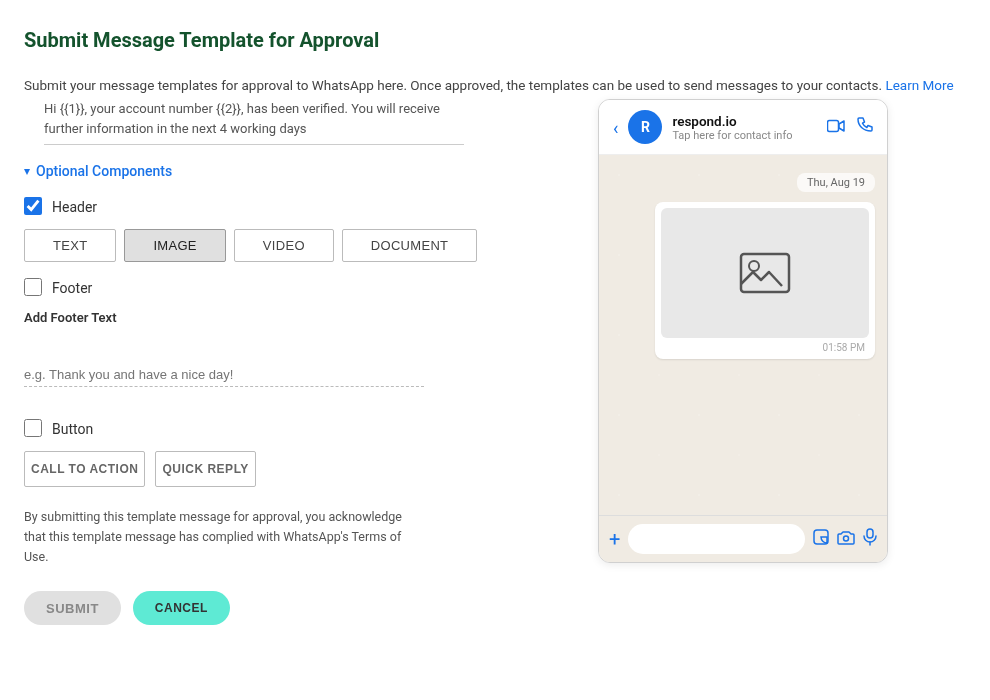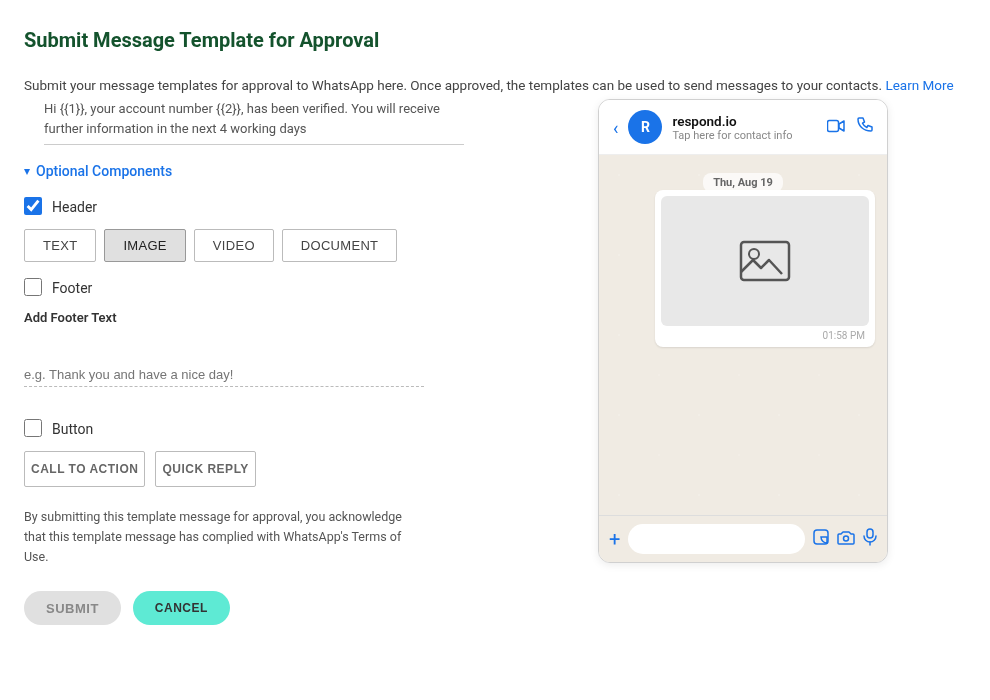--- a/index.html
+++ b/index.html
@@ -70,21 +70,21 @@
     .checkbox-label {
       font-size: 14px;
       color: #333;
     }
     .button-group {
       display: flex;
       gap: 8px;
       margin-bottom: 16px;
     }
     .tab-btn {
-      padding: 8px 18px;
+      padding: 8px 28px;
       border: 1px solid #bbb;
       background: #fff;
       font-size: 13px;
       font-weight: 500;
       color: #444;
       cursor: pointer;
       border-radius: 2px;
       letter-spacing: 0.3px;
     }
     .tab-btn.active {
@@ -233,22 +233,22 @@
       background: #f0ebe3;
       min-height: 360px;
       padding: 16px 12px;
       position: relative;
       background-image: 
         radial-gradient(circle at 20px 20px, rgba(255,255,255,0.15) 1px, transparent 0),
         radial-gradient(circle at 60px 60px, rgba(255,255,255,0.1) 1px, transparent 0);
       background-size: 80px 80px;
     }
     .chat-date-badge {
-      text-align: center;
-      font-weight: bold;
+      text-align: right;
+      margin-bottom: 12px;
     }
     .chat-date-badge span {
       background: rgba(255,255,255,0.7);
       border-radius: 8px;
       padding: 3px 10px;
       font-size: 11px;
       color: #666;
     }
     .chat-bubble {
       background: #fff;

